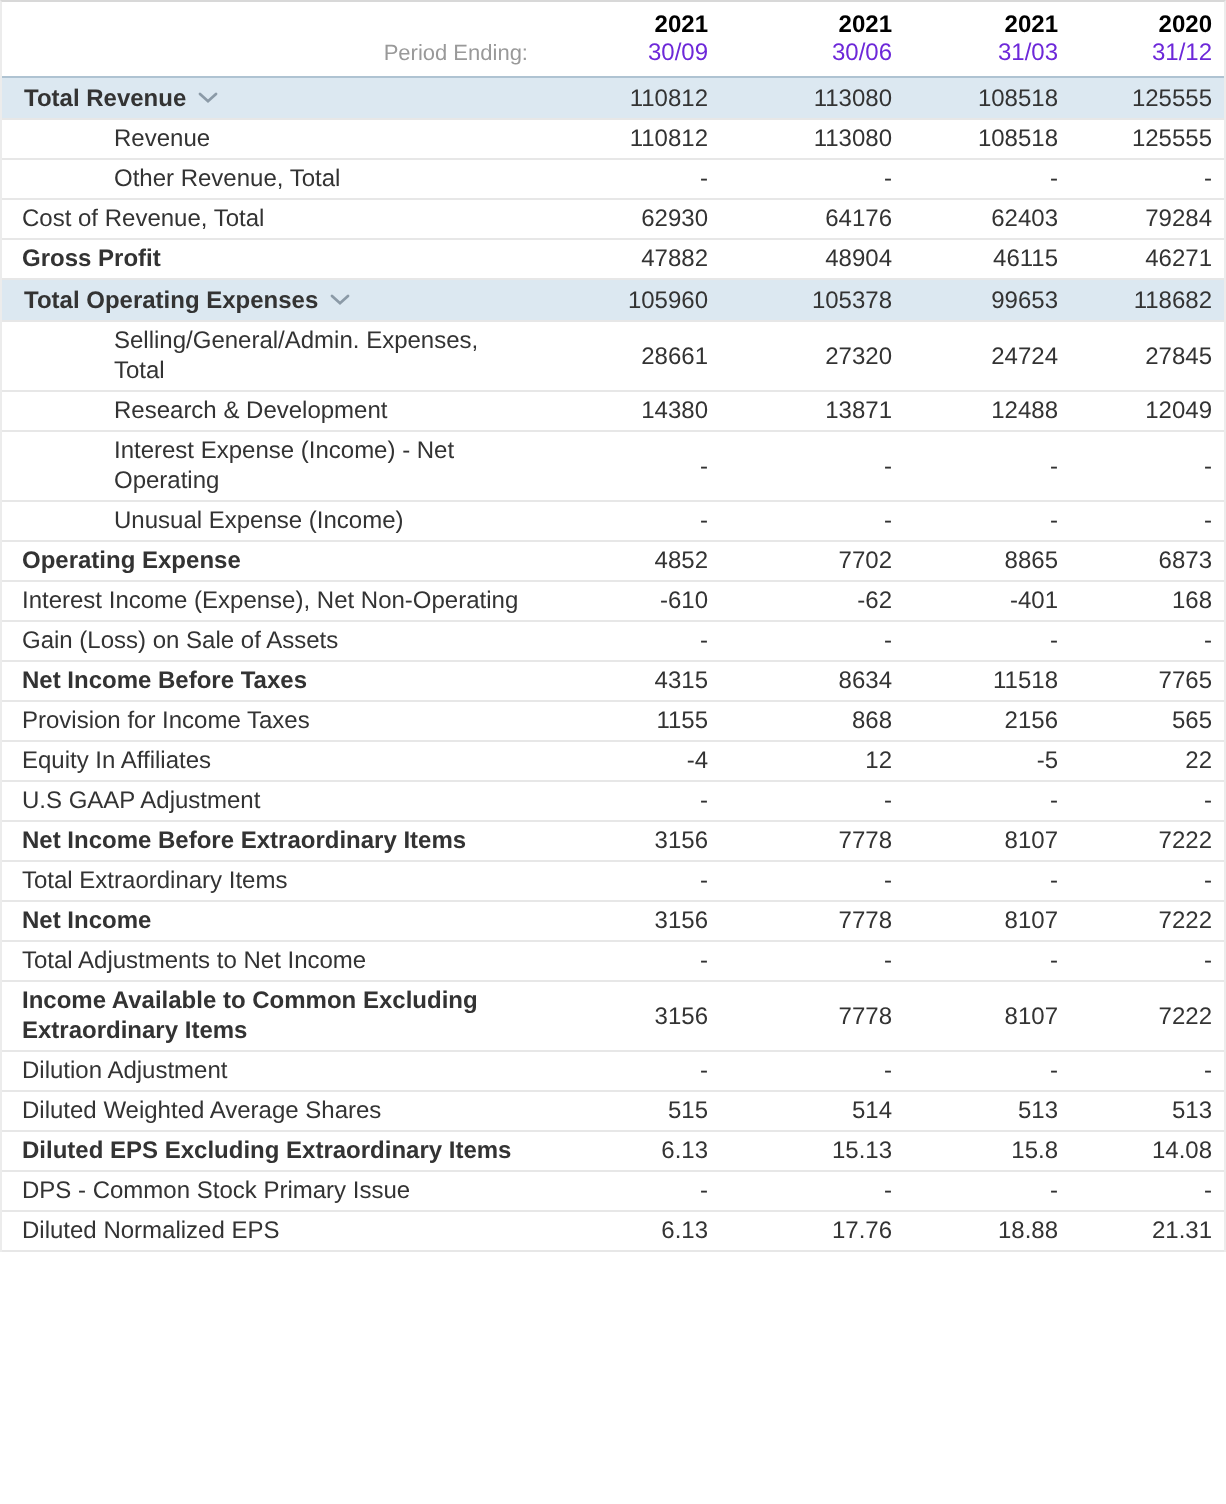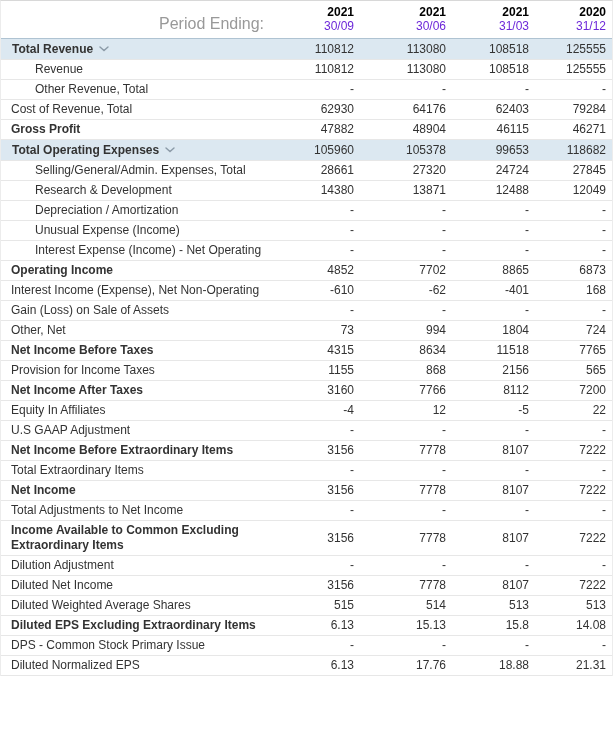--- a/index.html
+++ b/index.html
@@ -23,34 +23,34 @@
     border-top: 1px solid #d8d8d8;
   }
   table {
     width: 611px;
     border-collapse: collapse;
     table-layout: fixed;
     font-size: 12px;
   }
   thead th { font-weight: normal; vertical-align: bottom; padding: 0 6px 5px 0; }
   th.label-col { text-align: right; }
-  .period-label { color: var(--muted-color); font-size: 16px; margin-top: 29px; }
+  .period-label { color: var(--muted-color); font-size: 11px; margin-top: 29px; }
   th.num-col { text-align: right; }
   .col-year { font-weight: bold; color: #000000; line-height: 14px; }
   .col-date { color: #6d28d9; line-height: 14px; }
   thead tr { height: 37px; }
   tbody td {
     border-bottom: 1px solid var(--row-border);
     height: 20px;
     vertical-align: middle;
     padding: 0;
   }
   td.label { padding: 2px 4px 2px 10px; line-height: 15px; }
   td.num { text-align: right; padding-right: 6px; white-space: nowrap; }
-  tr.child td.label { padding-left: 34px; }
+  tr.child td.label { padding-left: 56px; }
   tr.bold td.label, tr.section td.label { font-weight: bold; }
   tr.section { background: var(--section-row-bg); }
   tr.section td { border-top: 1px solid var(--section-row-border); padding-left: 11px; }
   .chev {
     display: inline-block;
     margin-left: 6px;
     vertical-align: 1px;
   }
 </style>
 </head>
@@ -143,89 +143,68 @@
           <td class="num">27845</td>
         </tr>
         <tr class="row child">
           <td class="label"><span>Research &amp; Development</span></td>
           <td class="num">14380</td>
           <td class="num">13871</td>
           <td class="num">12488</td>
           <td class="num">12049</td>
         </tr>
         <tr class="row child">
-          <td class="label"><span>Depreciation / Amortization</span></td>
+          <td class="label"><span>Interest Expense (Income) - Net Operating</span></td>
           <td class="num">-</td>
           <td class="num">-</td>
           <td class="num">-</td>
           <td class="num">-</td>
         </tr>
         <tr class="row child">
           <td class="label"><span>Unusual Expense (Income)</span></td>
           <td class="num">-</td>
           <td class="num">-</td>
           <td class="num">-</td>
           <td class="num">-</td>
         </tr>
-        <tr class="row child">
-          <td class="label"><span>Interest Expense (Income) - Net Operating</span></td>
-          <td class="num">-</td>
-          <td class="num">-</td>
-          <td class="num">-</td>
-          <td class="num">-</td>
-        </tr>
-        <tr class="row bold">
-          <td class="label"><span>Operating Income</span></td>
+        <tr class="row bold">
+          <td class="label"><span>Operating Expense</span></td>
           <td class="num">4852</td>
           <td class="num">7702</td>
           <td class="num">8865</td>
           <td class="num">6873</td>
         </tr>
         <tr class="row normal">
           <td class="label"><span>Interest Income (Expense), Net Non-Operating</span></td>
           <td class="num">-610</td>
           <td class="num">-62</td>
           <td class="num">-401</td>
           <td class="num">168</td>
         </tr>
         <tr class="row normal">
           <td class="label"><span>Gain (Loss) on Sale of Assets</span></td>
           <td class="num">-</td>
           <td class="num">-</td>
           <td class="num">-</td>
           <td class="num">-</td>
         </tr>
-        <tr class="row normal">
-          <td class="label"><span>Other, Net</span></td>
-          <td class="num">73</td>
-          <td class="num">994</td>
-          <td class="num">1804</td>
-          <td class="num">724</td>
-        </tr>
         <tr class="row bold">
           <td class="label"><span>Net Income Before Taxes</span></td>
           <td class="num">4315</td>
           <td class="num">8634</td>
           <td class="num">11518</td>
           <td class="num">7765</td>
         </tr>
         <tr class="row normal">
           <td class="label"><span>Provision for Income Taxes</span></td>
           <td class="num">1155</td>
           <td class="num">868</td>
           <td class="num">2156</td>
           <td class="num">565</td>
         </tr>
-        <tr class="row bold">
-          <td class="label"><span>Net Income After Taxes</span></td>
-          <td class="num">3160</td>
-          <td class="num">7766</td>
-          <td class="num">8112</td>
-          <td class="num">7200</td>
-        </tr>
         <tr class="row normal">
           <td class="label"><span>Equity In Affiliates</span></td>
           <td class="num">-4</td>
           <td class="num">12</td>
           <td class="num">-5</td>
           <td class="num">22</td>
         </tr>
         <tr class="row normal">
           <td class="label"><span>U.S GAAP Adjustment</span></td>
           <td class="num">-</td>
@@ -269,27 +248,20 @@
           <td class="num">7222</td>
         </tr>
         <tr class="row normal">
           <td class="label"><span>Dilution Adjustment</span></td>
           <td class="num">-</td>
           <td class="num">-</td>
           <td class="num">-</td>
           <td class="num">-</td>
         </tr>
         <tr class="row normal">
-          <td class="label"><span>Diluted Net Income</span></td>
-          <td class="num">3156</td>
-          <td class="num">7778</td>
-          <td class="num">8107</td>
-          <td class="num">7222</td>
-        </tr>
-        <tr class="row normal">
           <td class="label"><span>Diluted Weighted Average Shares</span></td>
           <td class="num">515</td>
           <td class="num">514</td>
           <td class="num">513</td>
           <td class="num">513</td>
         </tr>
         <tr class="row bold">
           <td class="label"><span>Diluted EPS Excluding Extraordinary Items</span></td>
           <td class="num">6.13</td>
           <td class="num">15.13</td>

